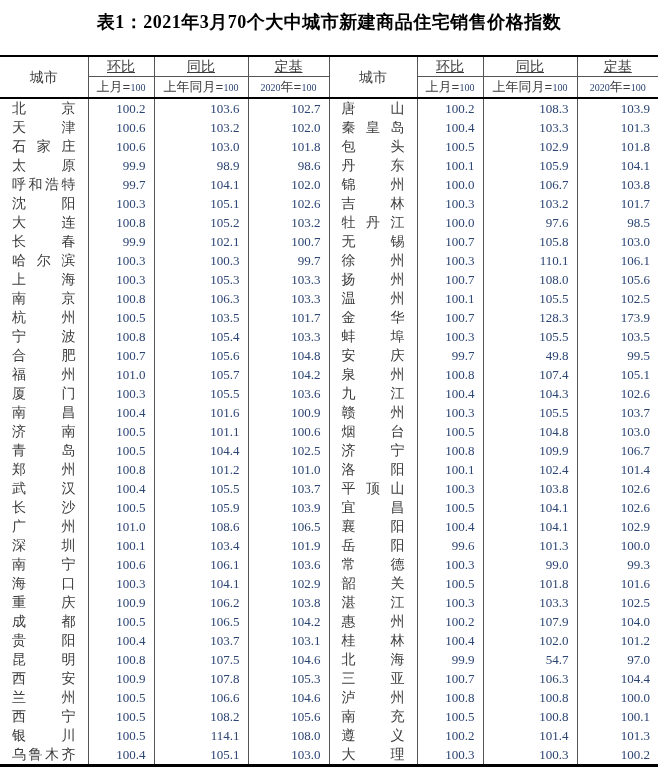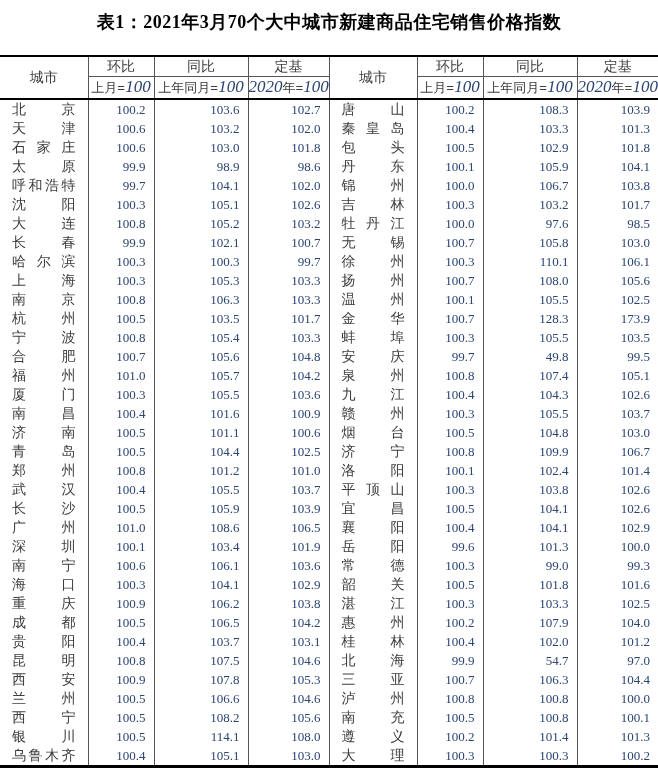--- a/index.html
+++ b/index.html
@@ -23,23 +23,23 @@
     width:658px;border-collapse:collapse;table-layout:fixed;
     border-top:2px solid var(--thick);
     border-bottom:3px solid var(--thick);
   }
   thead{border-bottom:2px solid var(--thick);border-radius:12px;}
   th,td{
     padding:0;margin:0;height:19px;line-height:19px;overflow:hidden;
     font-weight:normal;white-space:nowrap;
   }
   th{font-size:14px;color:var(--zh);text-align:center;}
-  th .num, .sub .num{color:var(--num);font-size:17px;font-style:italic;}
+  th .num, .sub .num{color:var(--num);font-size:10px;}
   th .zh{color:var(--zh);font-family:Liberation Mono, monospace;}
-  .group{border-bottom:1px solid var(--thin);}
+  .group{border-bottom:1px solid var(--thin);text-decoration:underline;}
   .sub{font-size:13px;}
   .bl{border-left:1px solid var(--thin);}
   td.num{
     text-align:right;padding-right:8px;
     font-size:13px;color:var(--num);
   }
   td.city{font-size:14px;color:var(--zh);}
   .city-inner{
     display:flex;justify-content:space-between;
     margin:0 12px;

